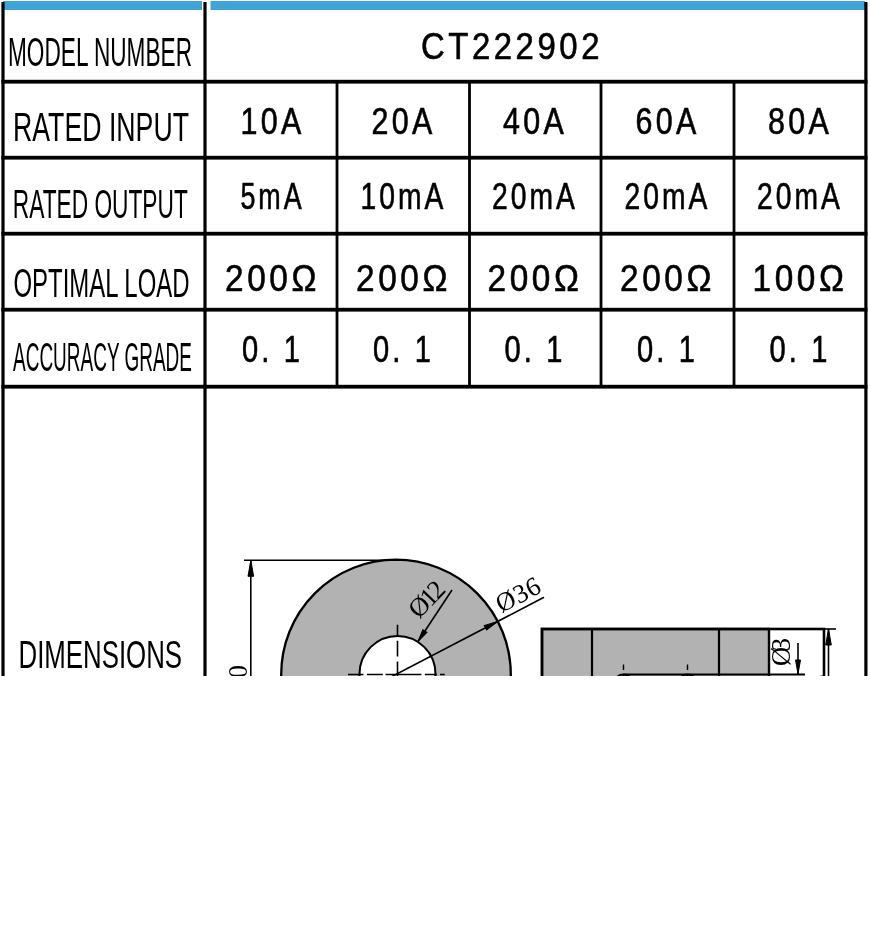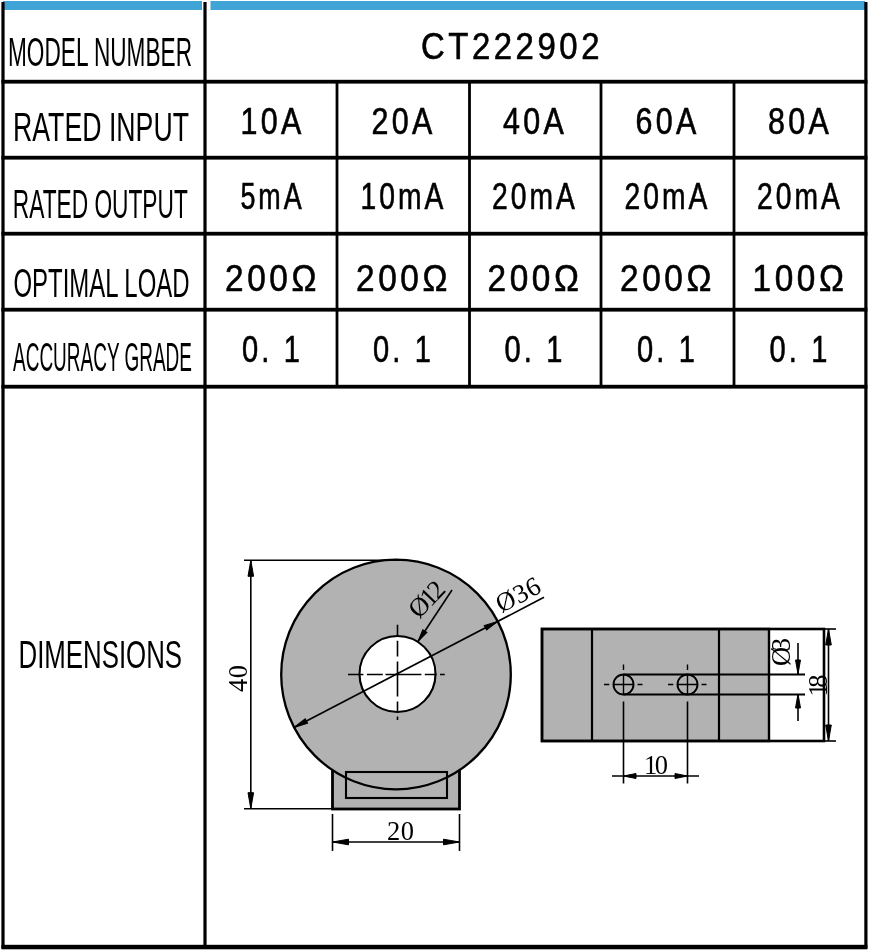--- a/index.html
+++ b/index.html
@@ -1,16 +1,16 @@
 <!DOCTYPE html>
 <html><head>
 <meta charset="utf-8">
 <style>
   html,body{margin:0;padding:0;background:#fff;}
-  #page{position:relative;width:870px;height:952px;background:#fff;overflow:hidden;}
+  #page{position:relative;width:870px;height:676px;background:#fff;overflow:hidden;}
   svg{display:block;}
   text{fill:#000;}
 </style>
 </head>
 <body>
 <div id="page">
 <svg width="870" height="952" viewBox="0 0 870 952">
   <defs>
     <path id="arr" d="M0,0 L16,2.8 L16,-2.8 Z" fill="#000"></path>
     <path id="arrm" d="M0,0 L14,2.5 L14,-2.5 Z" fill="#000"></path>

